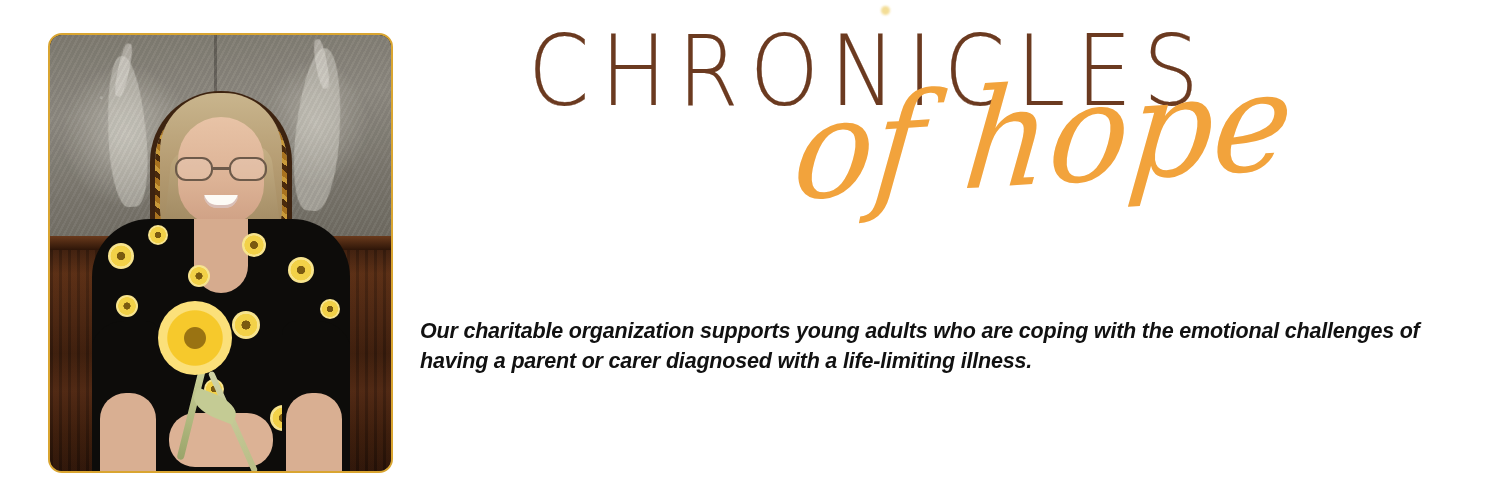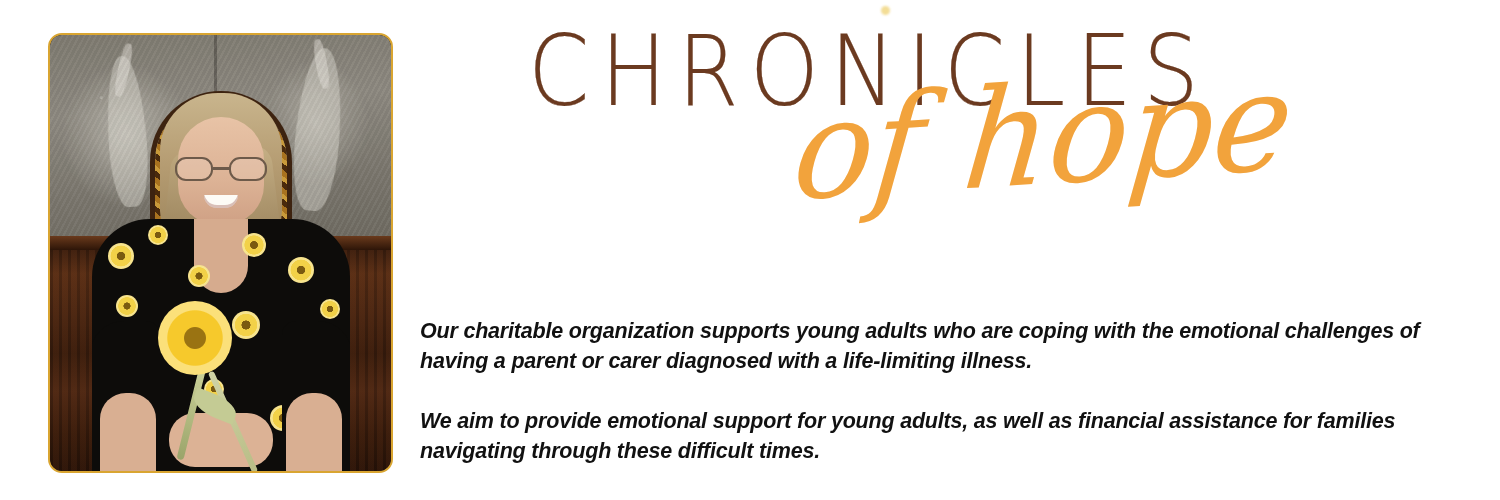--- a/index.html
+++ b/index.html
@@ -240,15 +240,14 @@
         </div>
       </div>
     </div>
   </div>
 
   <div class="dot"></div>
   <div class="title">CHRONICLES</div>
   <div class="script">of hope</div>
 
   <div class="body-text p1">Our charitable organization supports young adults who are coping with the emotional challenges of having a parent or carer diagnosed with a life-limiting illness.</div>
-  <div class="body-text p2">We aim to provide emotional support for young adults, as well as financial assistance for families navigating through these difficult times.</div>
 
 </div>
 
 </body></html>

